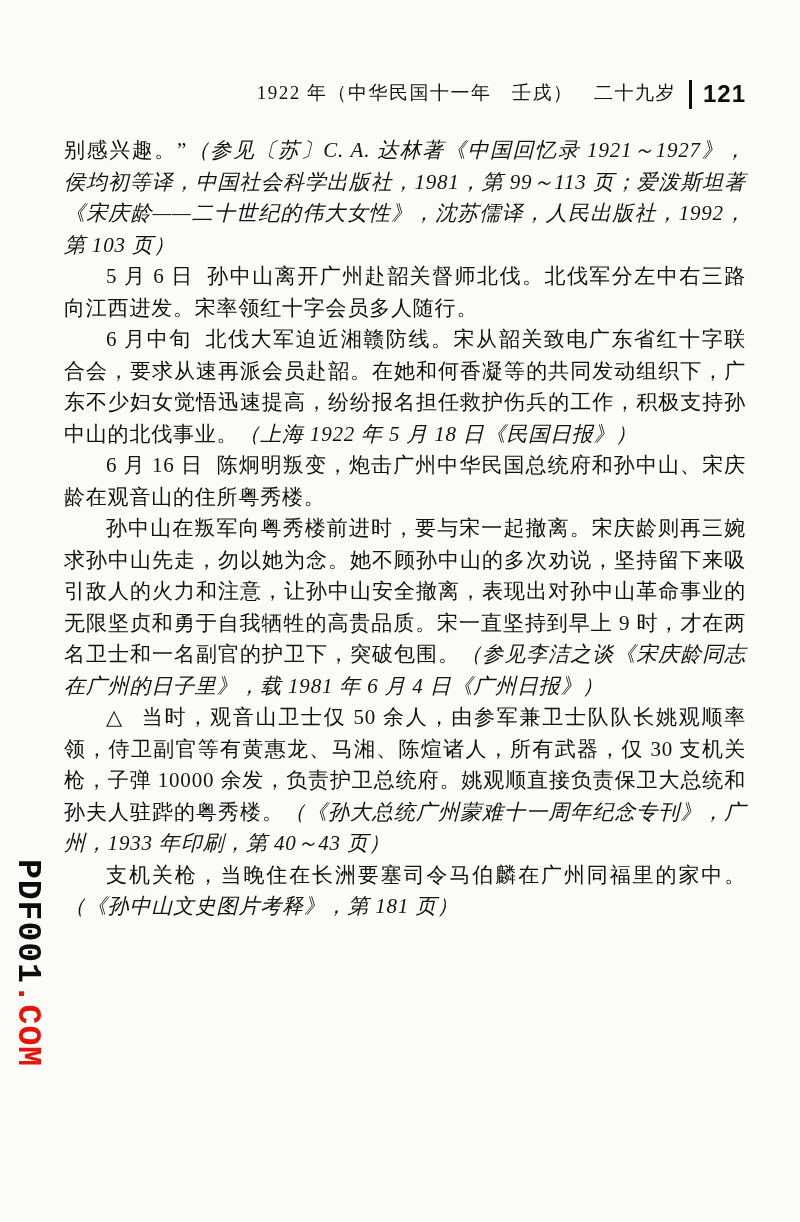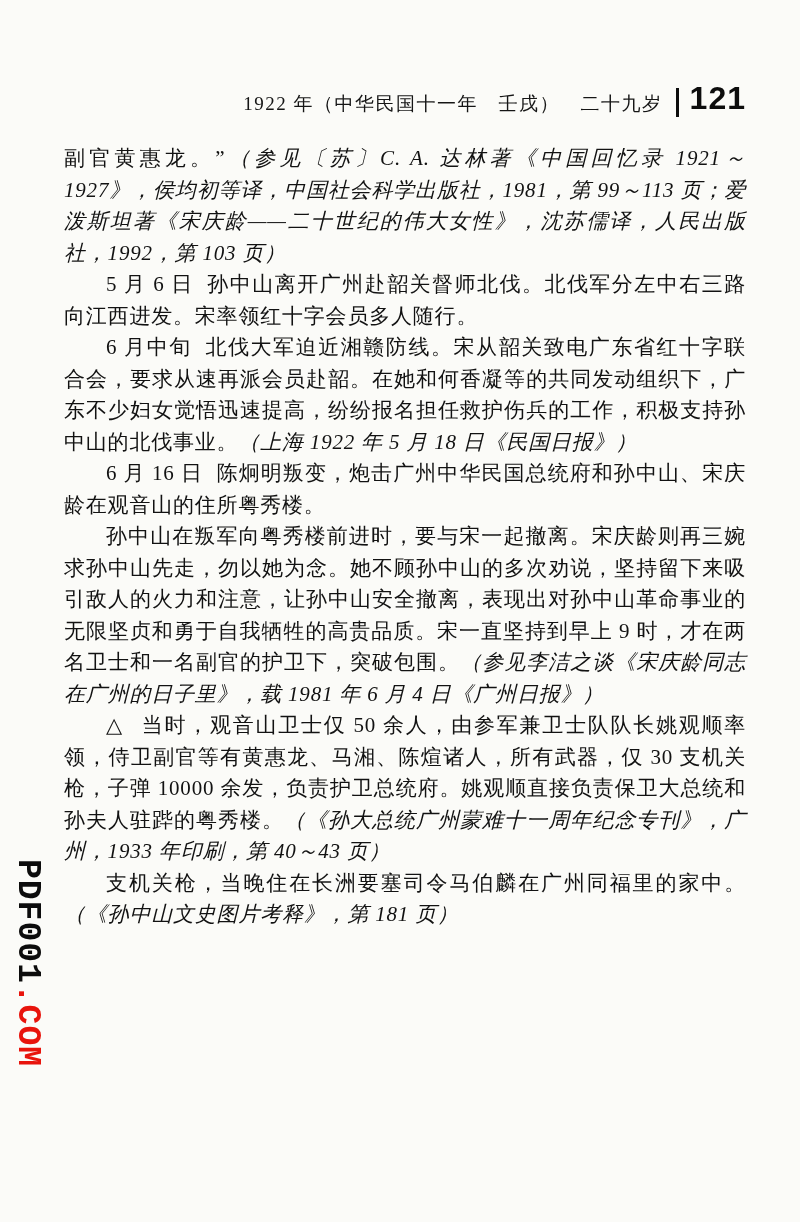--- a/index.html
+++ b/index.html
@@ -15,36 +15,36 @@
   }
   .page {
     position: absolute;
     inset: 0;
     padding: 80px 54px 0 64px;
   }
   
   .header {
     display: flex;
     justify-content: flex-end;
-    align-items: flex-end;
+    align-items: flex-start;
     font-size: 19px;
     letter-spacing: 1.5px;
     white-space: nowrap;
   }
   .header-title { color: #151515; }
   .header-rule {
     width: 3px;
     height: 29px;
     background: #0d0d0d;
     margin: 0 11px 0 13px;
   }
   .header-page {
     font-family: "Liberation Sans", "DejaVu Sans", sans-serif;
     font-weight: bold;
-    font-size: 32px;
+    font-size: 24px;
     letter-spacing: 1px;
     color: #0d0d0d;
   }
   
   .content {
     margin-top: 26px;
     font-size: 21px;
     line-height: 31.5px;
     letter-spacing: 0.8px;
     text-align: justify;
@@ -79,21 +79,21 @@
 <div class="page">
 
   <div class="header">
     <span class="header-title">1922 年（中华民国十一年　壬戌）　二十九岁</span>
     <span class="header-rule"></span>
     <span class="header-page">121</span>
   </div>
 
   <div class="content">
 
-    <p class="para continued"><span class="body">副官黄惠龙。”</span><span class="cite">（参见〔苏〕C. A. 达林著《中国回忆录 1921～1927》，侯均初等译，中国社会科学出版社，1981，第 99～113 页；爱泼斯坦著《宋庆龄——二十世纪的伟大女性》，沈苏儒译，人民出版社，1992，第 103 页）</span></p>
+    <p class="para continued"><span class="body">别感兴趣。”</span><span class="cite">（参见〔苏〕C. A. 达林著《中国回忆录 1921～1927》，侯均初等译，中国社会科学出版社，1981，第 99～113 页；爱泼斯坦著《宋庆龄——二十世纪的伟大女性》，沈苏儒译，人民出版社，1992，第 103 页）</span></p>
 
     <p class="para"><span class="lead">5 月 6 日</span><span class="body">孙中山离开广州赴韶关督师北伐。北伐军分左中右三路向江西进发。宋率领红十字会员多人随行。</span></p>
 
     <p class="para"><span class="lead">6 月中旬</span><span class="body">北伐大军迫近湘赣防线。宋从韶关致电广东省红十字联合会，要求从速再派会员赴韶。在她和何香凝等的共同发动组织下，广东不少妇女觉悟迅速提高，纷纷报名担任救护伤兵的工作，积极支持孙中山的北伐事业。</span><span class="cite">（上海 1922 年 5 月 18 日《民国日报》）</span></p>
 
 
     <p class="para"><span class="lead">6 月 16 日</span><span class="body">陈炯明叛变，炮击广州中华民国总统府和孙中山、宋庆龄在观音山的住所粤秀楼。</span></p>
 
     <p class="para"><span class="body">孙中山在叛军向粤秀楼前进时，要与宋一起撤离。宋庆龄则再三婉求孙中山先走，勿以她为念。她不顾孙中山的多次劝说，坚持留下来吸引敌人的火力和注意，让孙中山安全撤离，表现出对孙中山革命事业的无限坚贞和勇于自我牺牲的高贵品质。宋一直坚持到早上 9 时，才在两名卫士和一名副官的护卫下，突破包围。</span><span class="cite">（参见李洁之谈《宋庆龄同志在广州的日子里》，载 1981 年 6 月 4 日《广州日报》）</span></p>
 

